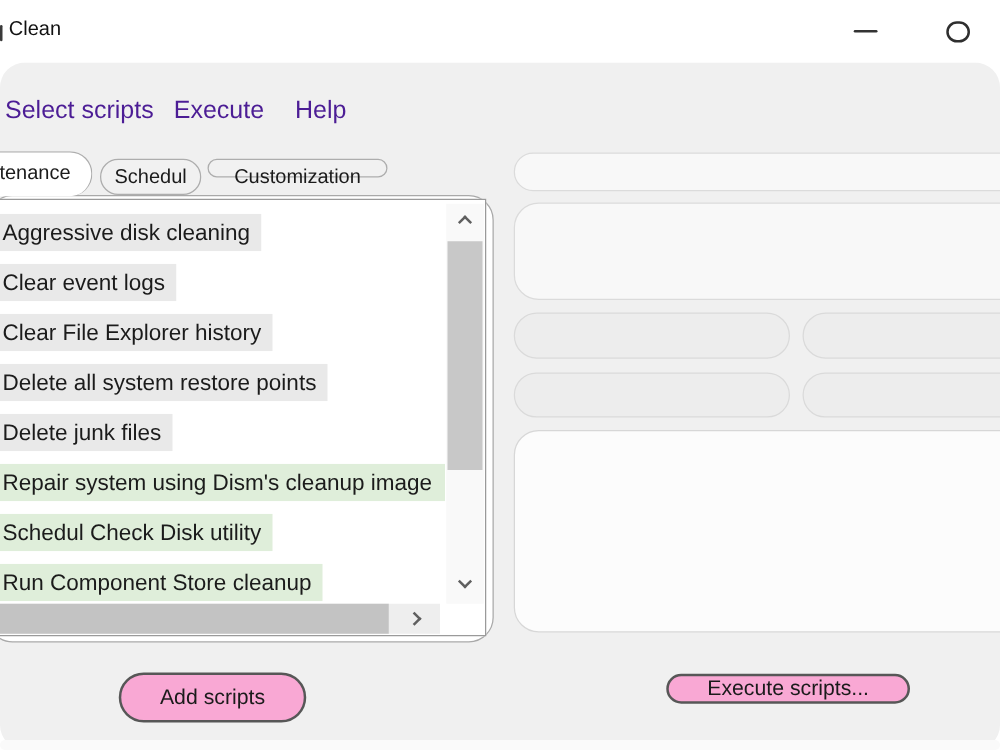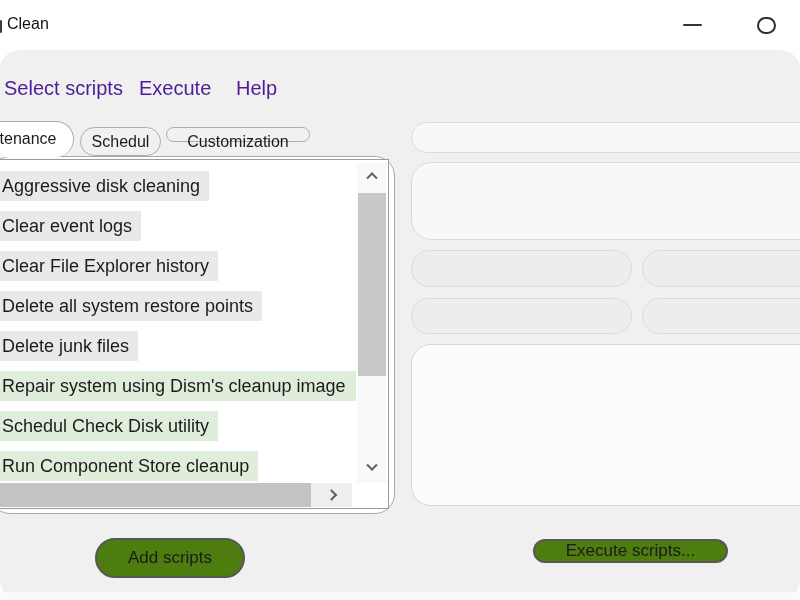--- a/index.html
+++ b/index.html
@@ -46,21 +46,21 @@
   .sbtn    { position:absolute; width:14px; height:14px; display:flex; align-items:center; justify-content:center; }
   .chev { width:8px; height:8px; border-left:2px solid #5f5f5f; border-top:2px solid #5f5f5f; }
   .chev-up    { transform:rotate(45deg)  translate(2px,2px); }
   .chev-down  { transform:rotate(225deg) translate(2px,2px); }
   .chev-right { transform:rotate(135deg) translate(1px,1px); }
   .v-up   { top:5px;    left:8px; }
   .v-down { bottom:8px; left:8px; }
   .h-right{ right:12px; top:5px; }
 
   
-  .pushbtn { background:#4d7c0f; border:2px solid #575757; font-size:17px; font-family:"Liberation Sans",sans-serif;
+  .pushbtn { background:#f9a8d4; border:2px solid #575757; font-size:17px; font-family:"Liberation Sans",sans-serif;
              display:flex; align-items:center; justify-content:center; color:#1b1b1b; cursor:default; }
   .btn-add  { left:95px;  top:538px; width:150px; height:40px; }
   .btn-exec { left:533px; top:539px; width:195px; height:24px; }
 
   
   .field { background:#f8f8f8; border:1px solid #dbdbdb; }
   .f-top  { left:411px; top:122px; width:420px; height:31px; }
   .f-info { left:411px; top:162px; width:420px; height:78px; }
   .combo  { background:#ededed; border:1px solid #dadada; }
   .c-1  { left:411px; top:250px; width:221px; height:37px; }

